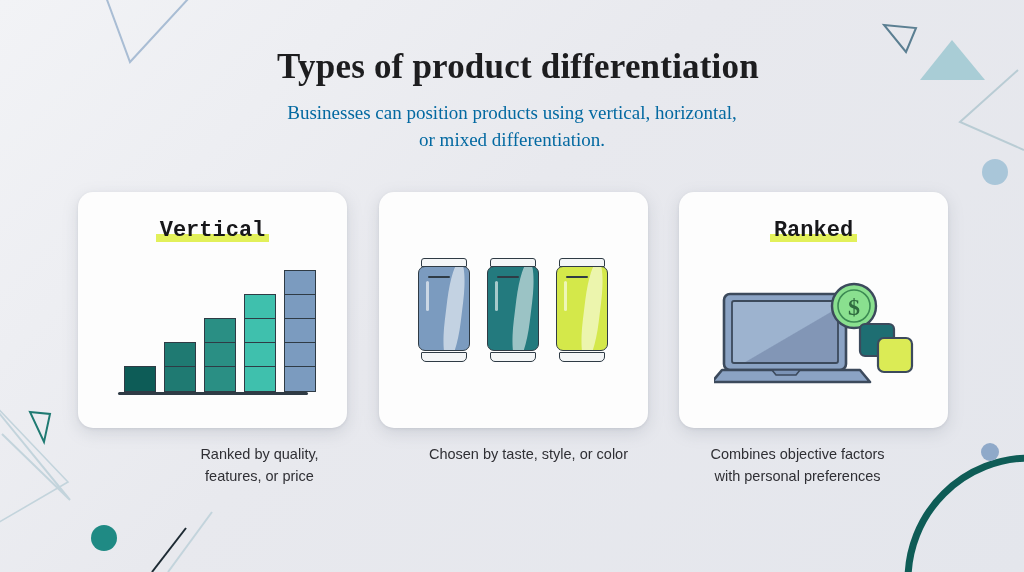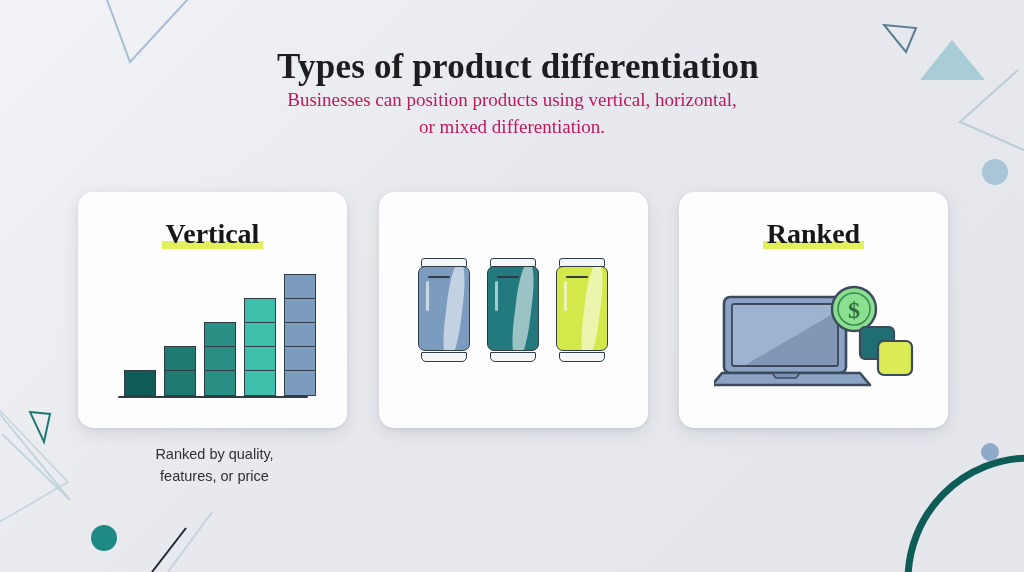--- a/index.html
+++ b/index.html
@@ -19,52 +19,53 @@
 
   
   .header{ position:absolute; top:0; left:0; width:1024px; z-index:5; text-align:center; }
   .title{
     font-family:"Liberation Serif", serif;
     font-weight:bold; font-size:35px; color:#1d1d1f;
     letter-spacing:.2px; margin-top:47px;padding-left:12px;
   }
   .subtitle{
     font-family:"Liberation Serif", serif;
-    font-size:19px; color:#be185d; line-height:1.42;
+    font-size:19px; color:#0369a1; line-height:1.42;
+    margin-top:13px;
   }
 
   
   .cards{
     position:absolute; top:192px; left:78px;
     width:870px; height:236px;
     display:flex; justify-content:space-between; z-index:5;
   }
   .card{
     width:269px; height:236px;
     background:#fdfdfd; border-radius:15px;
     box-shadow:0 5px 16px rgba(120,126,140,.22), 0 1px 3px rgba(120,126,140,.16);
     position:relative;
     display:flex; flex-direction:column; align-items:center;
   }
   .card-heading{
     position:relative; margin-top:26px;
-    font-family:Liberation Serif, serif;
-    font-weight:bold; font-size:28px; color:#17171a;
+    font-family:Liberation Mono, monospace;
+    font-weight:bold; font-size:22px; color:#17171a;
     z-index:2;
   }
   .card-heading .hl{
     position:absolute; left:-4px; right:-4px; bottom:1px; height:8px;
     background:#e2f05a; z-index:-1;
   }
   .art{ flex:1; width:100%; display:flex; align-items:center; justify-content:center; }
 
   
   .captions{
-    position:absolute; top:443px; left:80px; width:870px; height:60px;
-    display:flex; justify-content:space-between; z-index:5;
+    position:absolute; top:443px; left:62px; width:870px; height:60px;
+    display:flex; justify-content:flex-end; z-index:5;
   }
   .caption{
     width:269px; text-align:center;
     font-size:14.5px; line-height:1.55; color:#2f2f34;
   }
 
   
   .barchart{ position:relative; width:190px; height:118px; }
   .baseline{
     position:absolute; left:0; right:0; bottom:0; height:2.5px;
@@ -256,13 +257,16 @@
         <rect x="146" y="44" width="34" height="32" rx="5" fill="#1e6e72" stroke="#3c4a5c" stroke-width="2.2"></rect>
         <rect x="164" y="58" width="34" height="34" rx="6" fill="#dbeb55" stroke="#3c4a5c" stroke-width="2.2"></rect>
       </svg>
     </div>
   </div>
 </div>
 
 <div class="captions">
   <div class="caption" data-bind="cards.0.caption">Ranked by quality,
 features, or price</div>
+  <div class="caption" data-bind="cards.1.caption">Chosen by taste, style, or color</div>
+  <div class="caption" data-bind="cards.2.caption">Combines objective factors
+with personal preferences</div>
 </div>
 
 </body></html>

